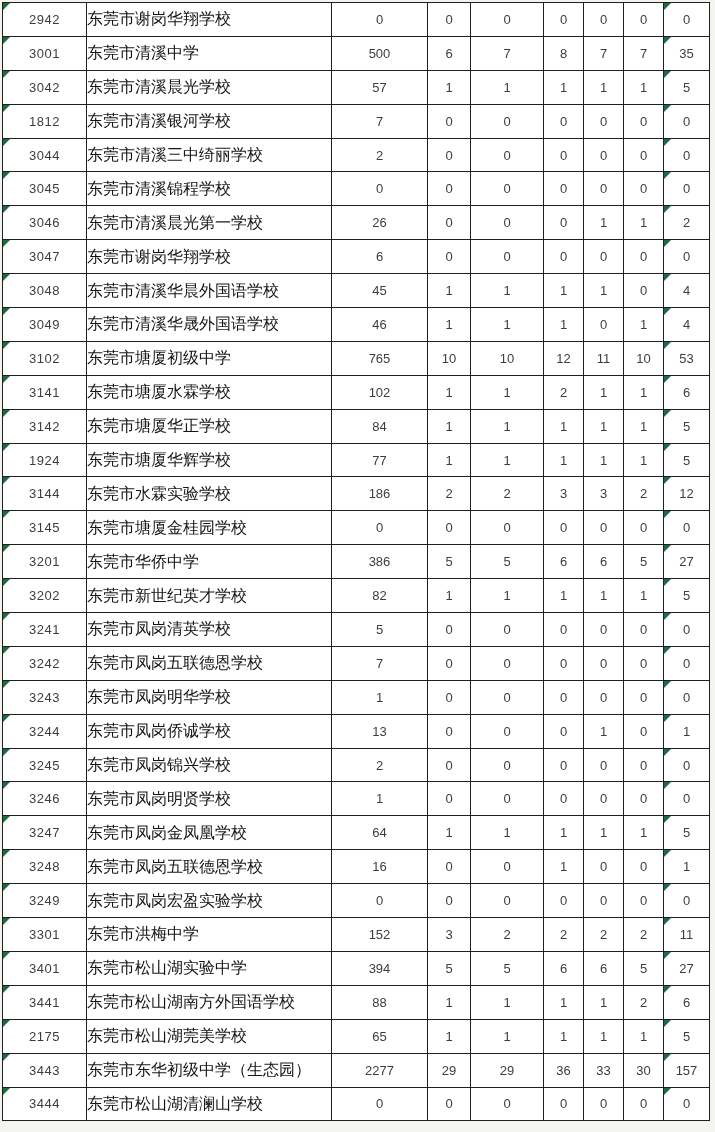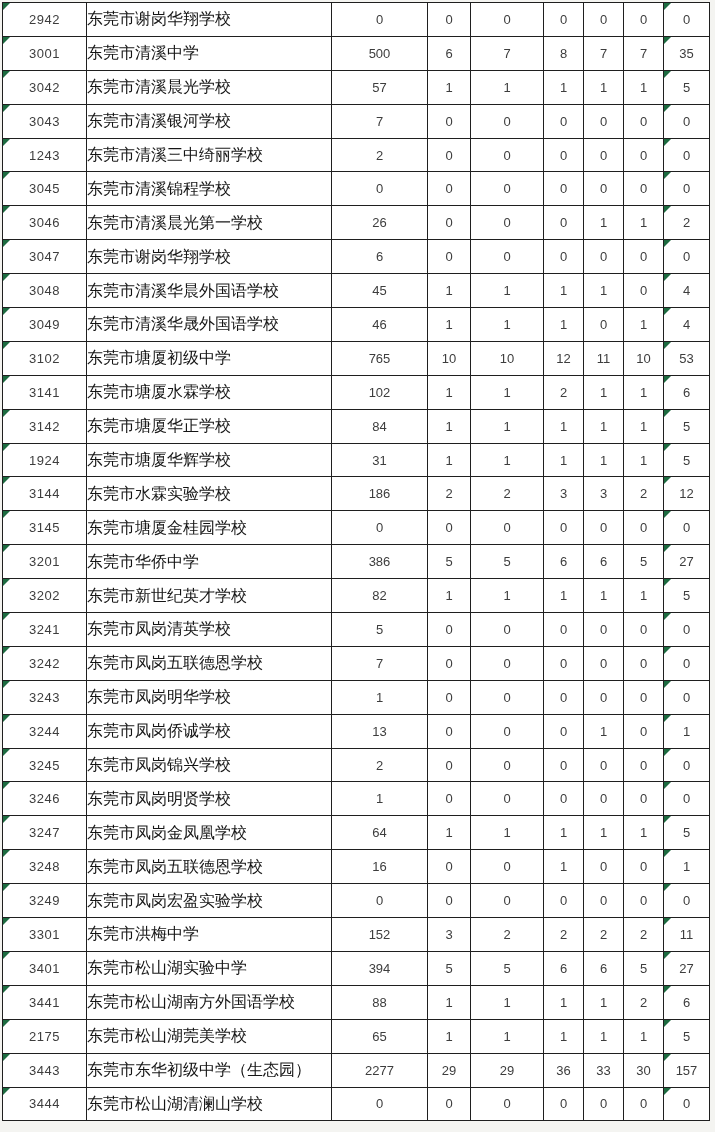--- a/index.html
+++ b/index.html
@@ -137,40 +137,40 @@
     <td class="num"><span class="txt">1</span></td>
     <td class="num"><span class="txt">1</span></td>
     <td class="num">
       <span class="tri"></span>
       <span class="txt">5</span>
     </td>
   </tr>
         <tr>
     <td class="code">
       <span class="tri"></span>
-      <span class="txt">3043</span>
+      <span class="txt">1812</span>
     </td>
     <td class="name">
       <span class="txt">东莞市清溪银河学校</span>
     </td>
     <td class="num"><span class="txt">7</span></td>
     <td class="num"><span class="txt">0</span></td>
     <td class="num"><span class="txt">0</span></td>
     <td class="num"><span class="txt">0</span></td>
     <td class="num"><span class="txt">0</span></td>
     <td class="num"><span class="txt">0</span></td>
     <td class="num">
       <span class="tri"></span>
       <span class="txt">0</span>
     </td>
   </tr>
         <tr>
     <td class="code">
       <span class="tri"></span>
-      <span class="txt">1243</span>
+      <span class="txt">3044</span>
     </td>
     <td class="name">
       <span class="txt">东莞市清溪三中绮丽学校</span>
     </td>
     <td class="num"><span class="txt">2</span></td>
     <td class="num"><span class="txt">0</span></td>
     <td class="num"><span class="txt">0</span></td>
     <td class="num"><span class="txt">0</span></td>
     <td class="num"><span class="txt">0</span></td>
     <td class="num"><span class="txt">0</span></td>
@@ -332,21 +332,21 @@
     </td>
   </tr>
         <tr>
     <td class="code">
       <span class="tri"></span>
       <span class="txt">1924</span>
     </td>
     <td class="name">
       <span class="txt">东莞市塘厦华辉学校</span>
     </td>
-    <td class="num"><span class="txt">31</span></td>
+    <td class="num"><span class="txt">77</span></td>
     <td class="num"><span class="txt">1</span></td>
     <td class="num"><span class="txt">1</span></td>
     <td class="num"><span class="txt">1</span></td>
     <td class="num"><span class="txt">1</span></td>
     <td class="num"><span class="txt">1</span></td>
     <td class="num">
       <span class="tri"></span>
       <span class="txt">5</span>
     </td>
   </tr>

